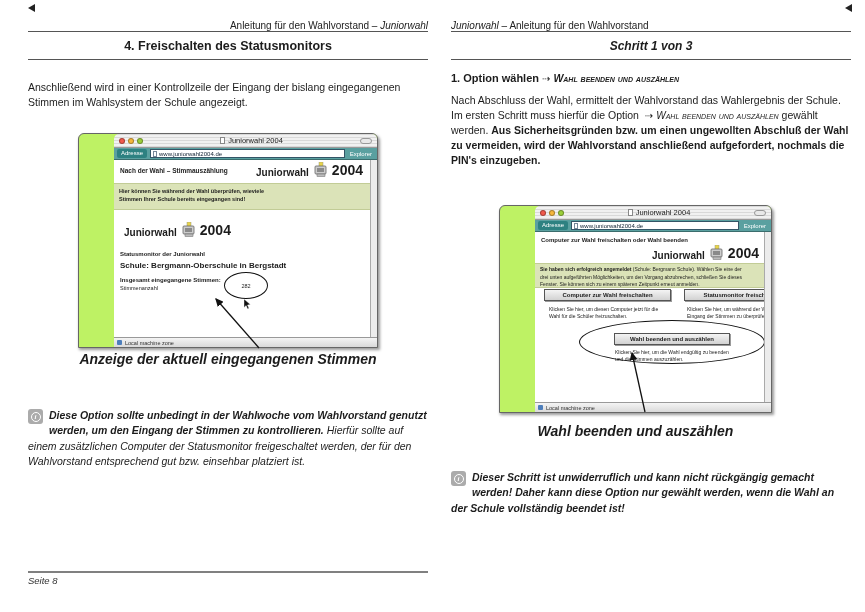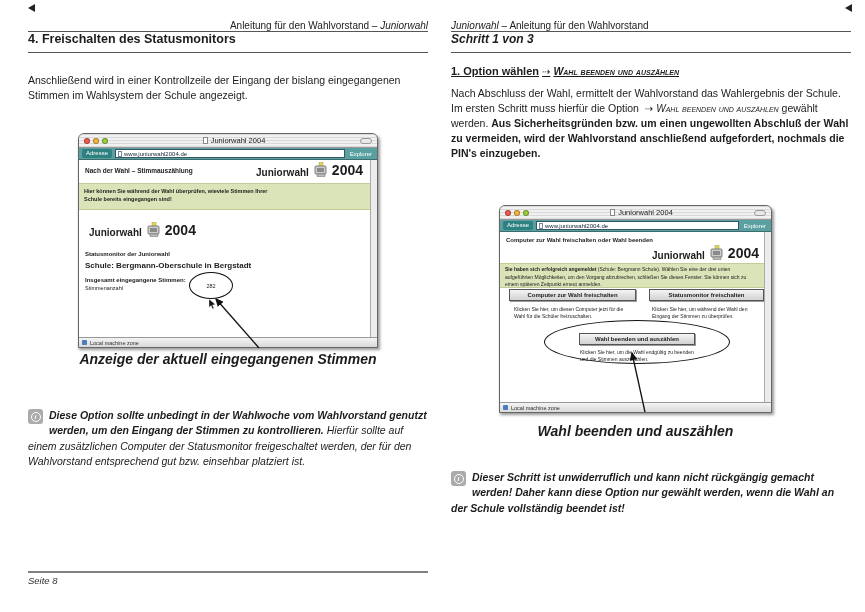--- a/index.html
+++ b/index.html
@@ -11,35 +11,35 @@
   #crop-right { left:845px; border-right:7px solid #222; }
 
   .page { position:absolute; top:20px; width:400px; height:578px; }
   #left-page  { left:28px; }
   #right-page { left:451px; }
 
   .page-header { font-size:10px; color:#222; border-bottom:1.6px solid #555; }
   #left-page .page-header { text-align:right; }
   .italic { font-style:italic; }
 
-  .title-row { display:flex; justify-content:flex-start; align-items:baseline;
-    padding-bottom:6px; border-bottom:1.6px solid #555; }
+  .title-row { display:flex; justify-content:center; align-items:baseline;
+    margin-top:7px; padding-bottom:6px; border-bottom:1.6px solid #555; }
   .section-title { font-weight:bold; font-size:12.5px; }
   .step-label { font-weight:bold; font-style:italic; font-size:12px; }
 
   .body-text { margin-top:20px; font-size:10.5px; line-height:1.42; }
-  .option-line { margin-top:12px; font-size:11px; font-weight:bold;text-decoration:underline; }
+  .option-line { margin-top:12px; font-size:11px; font-weight:bold; }
   .dash-arrow { font-weight:normal; margin:0 3px; font-size:10px; }
   .sc  { font-variant:small-caps; font-style:italic; font-weight:bold; font-size:10.5px; }
   .sc-light { font-variant:small-caps; font-style:italic; font-weight:normal; font-size:10px; }
   .body-bold { font-weight:bold; }
 
   
   .mac-window { position:absolute; background:#bef264; border:1px solid #666;
-    border-radius:6px 6px 0 0; box-shadow:1.5px 2px 3px rgba(0,0,0,.4); }
+    border-radius:6px 6px 0 0; box-shadow:1.5px 2px 3px rgba(0,0,0,.4);padding-left:35px; }
   .titlebar { height:14px; border-radius:5px 5px 0 0; border-bottom:1px solid #999;
     background:repeating-linear-gradient(0deg,#d9d9d9 0 1px,#f1f1f1 1px 3px);
     display:flex; align-items:center; padding:0 5px; }
   .lights { display:flex; gap:3px; }
   .light { width:6px; height:6px; border-radius:50%; border:0.5px solid rgba(0,0,0,.3); }
   .light.red{background:#f25a4d;} .light.yellow{background:#f6b73c;} .light.green{background:#9ccf3a;}
   .title-text { flex:1; text-align:center; font-size:7.5px; color:#222; display:flex;
     justify-content:center; align-items:center; gap:3px; }
   .doc-icon { display:inline-block; width:5px; height:7px; background:#fff; border:1px solid #888; }
   .collapse-btn { width:12px; height:6px; border:1px solid #999; border-radius:3px; background:#e9e9e9; }

